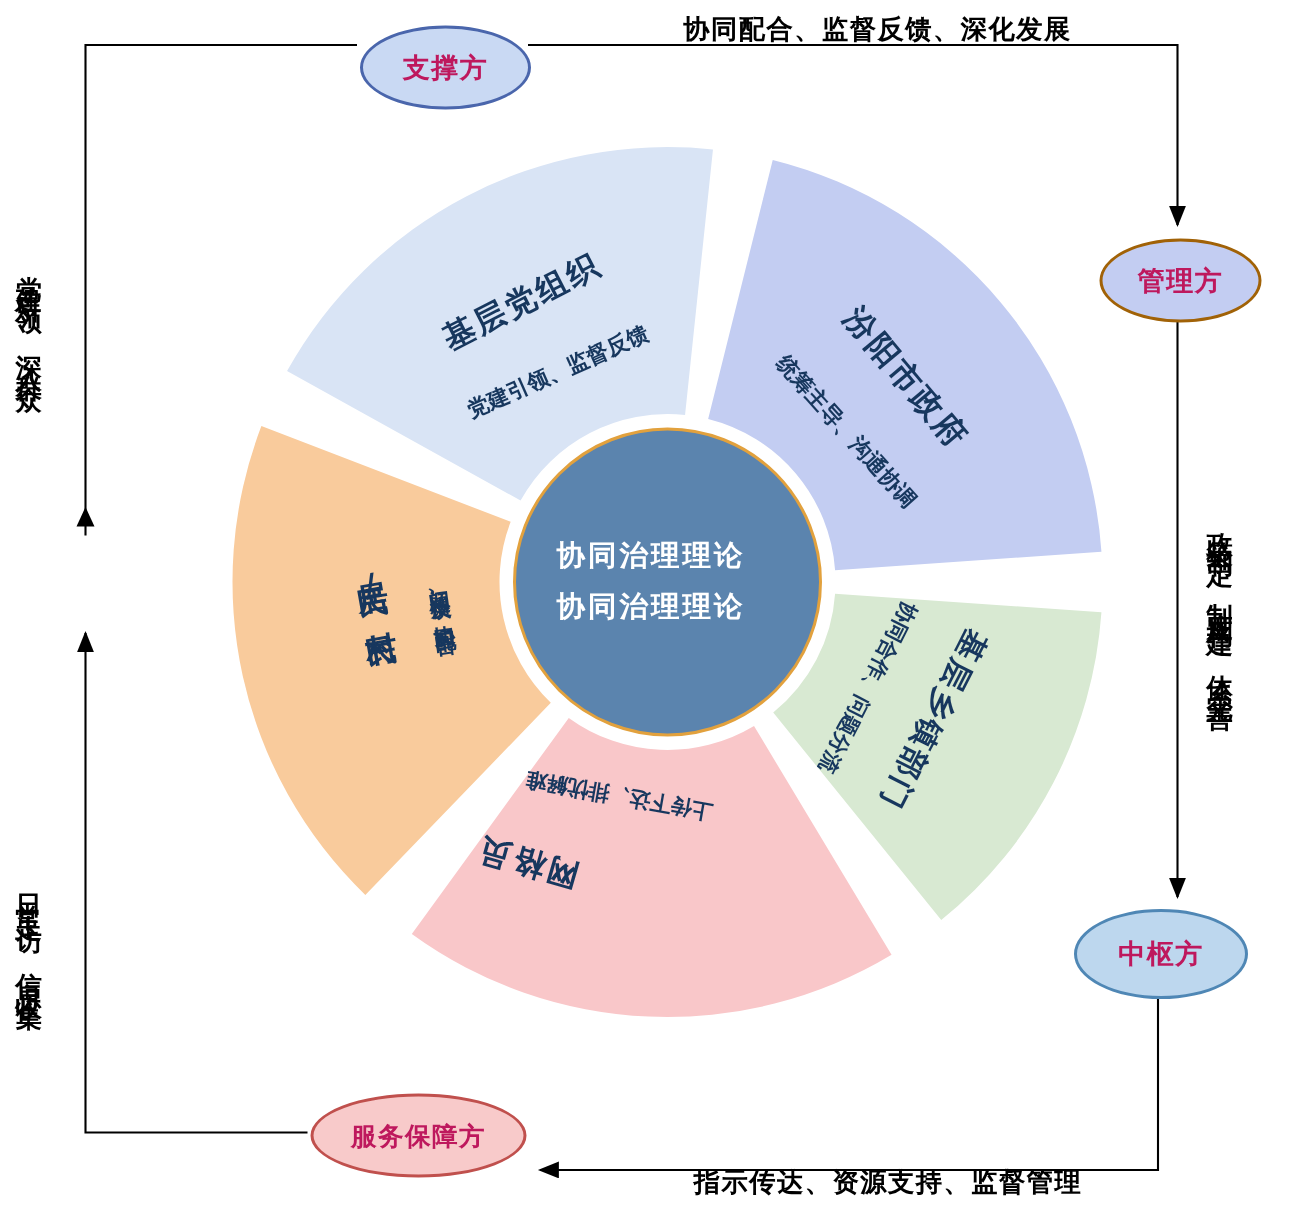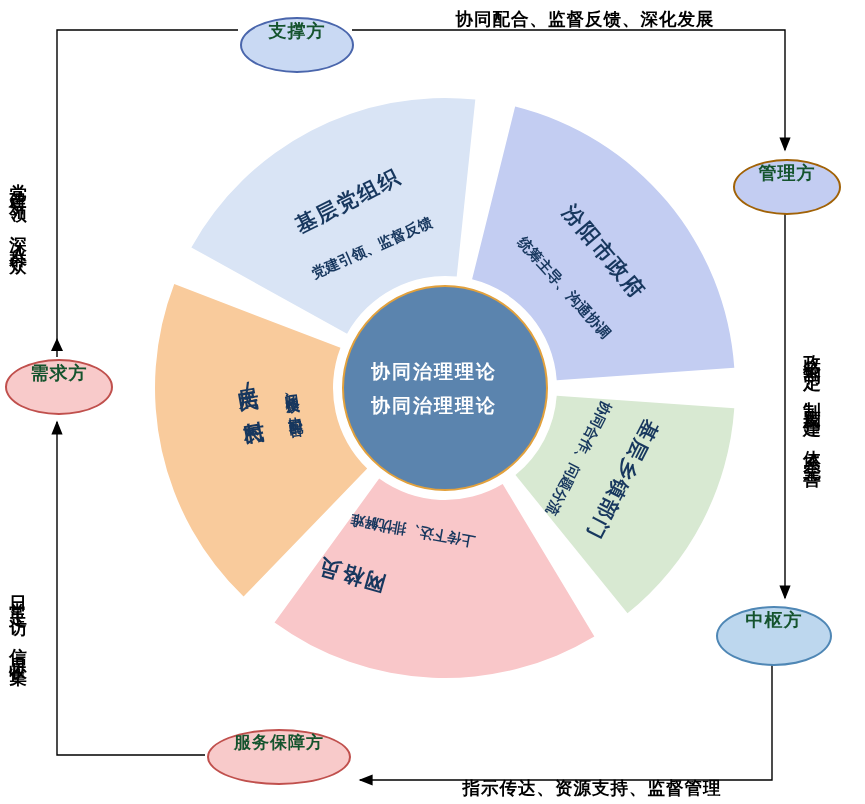--- a/index.html
+++ b/index.html
@@ -27,22 +27,22 @@
   .t-dept-sub    { left:578px; top:458px; transform:translate(-50%,-50%) rotate(117deg); font-size:14px; }
   .t-grid-title  { left:352px; top:575px; transform:translate(-50%,-50%) rotate(196deg); font-size:21px; letter-spacing:2px; }
   .t-grid-sub    { left:413px; top:530px; transform:translate(-50%,-50%) rotate(190deg); font-size:14px; }
   .t-res-title   { left:247px; top:392px; transform:translate(-50%,-50%) rotate(-10deg);
                    writing-mode:vertical-rl; text-orientation:upright; font-size:21px; letter-spacing:3px; }
   .t-res-sub     { left:292px; top:398px; transform:translate(-50%,-50%) rotate(-8deg);
                    writing-mode:vertical-rl; text-orientation:upright; font-size:14px; letter-spacing:2px; }
 
   
   .oval {
-    position:absolute; display:flex; align-items:flex-start; justify-content:center;
-    border-radius:50%; font-weight:700; color:#14532d; font-size:18px; letter-spacing:1px;
+    position:absolute; display:flex; align-items:center; justify-content:center;
+    border-radius:50%; font-weight:700; color:#be185d; font-size:18px; letter-spacing:1px;
   }
   .oval-support    { left:240px; top:17px;  width:110px; height:52px; border:2px solid #4a66ac; }
   .oval-management { left:733px; top:159px; width:104px; height:52px; border:2px solid #a16207; }
   .oval-hub        { left:716px; top:606px; width:112px; height:56px; border:2px solid #4f87b5; }
   .oval-service    { left:207px; top:729px; width:140px; height:52px; border:2px solid #c0504d; font-size:17px; }
   .oval-demand     { left:5px;   top:359px; width:104px; height:52px; border:2px solid #c0504d; }
 
   
   .edge-label { position:absolute; font-weight:700; color:#000000; white-space:nowrap; font-size:17.5px; }
   .edge-top        { left:585px; top:19px;  transform:translate(-50%,-50%); letter-spacing:1px; }
@@ -106,23 +106,20 @@
   </div>
   <div class="oval oval-management" style="background-color: rgb(195, 205, 242);">
     <span>管理方</span>
   </div>
   <div class="oval oval-hub" style="background-color: rgb(189, 215, 238);">
     <span>中枢方</span>
   </div>
   <div class="oval oval-service" style="background-color: rgb(248, 202, 202);">
     <span>服务保障方</span>
   </div>
-  <div class="oval oval-demand" style="background-color: rgb(248, 202, 202);">
-    <span>需求方</span>
-  </div>
 
   <div class="edge-label edge-top">协同配合、监督反馈、深化发展</div>
   <div class="edge-label edge-right">政策制定、制度构建、体系完善</div>
   <div class="edge-label edge-bottom">指示传达、资源支持、监督管理</div>
   <div class="edge-label edge-left-bottom">日常走访、信息收集</div>
   <div class="edge-label edge-left-top">党建引领、深入群众</div>
 
 </div>
 
 </body></html>

